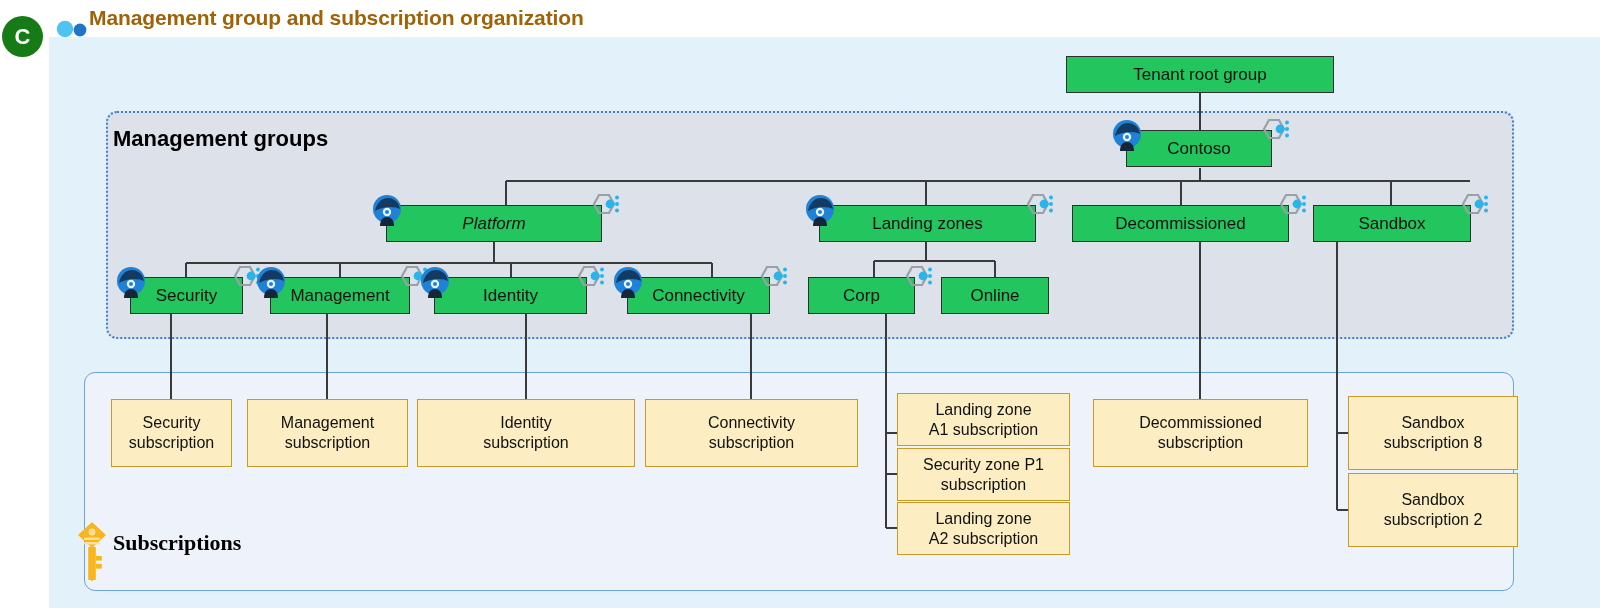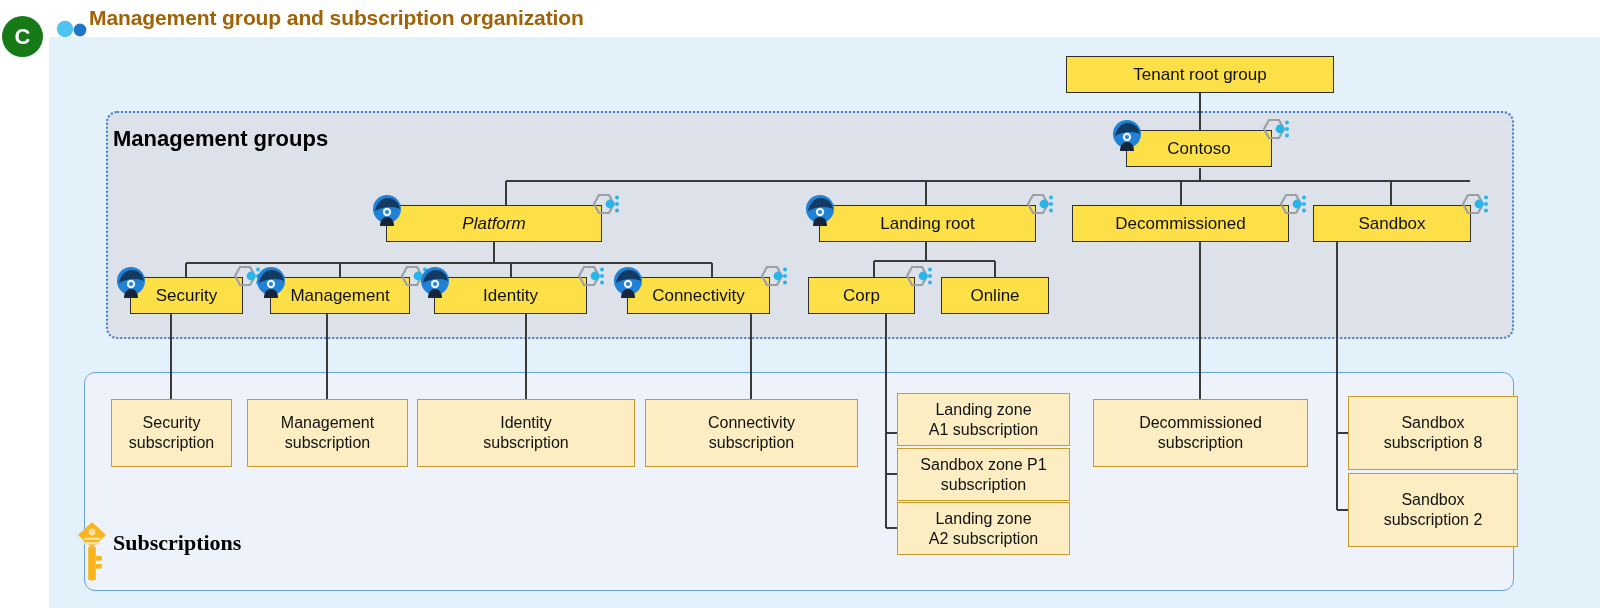--- a/index.html
+++ b/index.html
@@ -47,21 +47,21 @@
   
   #wires{position:absolute;left:0;top:0;width:1600px;height:608px;
          pointer-events:none;}
 
   
   .node{
     position:absolute;box-sizing:border-box;display:flex;
     align-items:center;justify-content:center;text-align:center;
   }
   .mg-node{
-    background:#fde047;border:1.7px solid #2f2f2f;font-size:17px;
+    background:#22c55e;border:1.7px solid #2f2f2f;font-size:17px;
     line-height:20px;color:#111;
   }
   .sub-node{
     background:#fceec2;border:1.6px solid #c79a2a;font-size:16px;
     line-height:20px;color:#111;padding:2px 4px;
   }
 
   
   .rbac-icon{position:absolute;width:36px;height:36px;}
   .policy-icon{position:absolute;width:34px;height:32px;}
@@ -189,21 +189,21 @@
       <path d="M12 4 L22 4 L27 13 L22 22 L12 22 L7 13 Z" fill="none" stroke="#9aa0a6" stroke-width="2.2"></path>
       <circle cx="23" cy="13" r="4.4" fill="#28b6ea"></circle>
       <circle cx="30" cy="6.5" r="2" fill="#28b6ea"></circle>
       <circle cx="30" cy="13" r="2" fill="#28b6ea"></circle>
       <circle cx="30" cy="19.5" r="2" fill="#28b6ea"></circle>
     </svg>
   </span>
 </div>
 
 <div class="node mg-node" style="left:819px;top:205px;width:217px;height:37px;">
-  <span>Landing root</span>
+  <span>Landing zones</span>
   <span class="rbac-icon" style="left:-18px;top:-13px;">
     <svg viewBox="0 0 36 36" width="36" height="36">
       <circle cx="18" cy="16" r="14" fill="#1f82d6"></circle>
       <path d="M6 18 C8 9 13 5 19 5 C25 5 30 9 31 16 C26 13 14 13 6 18 Z" fill="#133a63"></path>
       <circle cx="18" cy="19" r="4.2" fill="#e8f2fb"></circle>
       <circle cx="18" cy="19" r="2" fill="#1f82d6"></circle>
       <path d="M11 33 C11 27 14 24 18 24 C22 24 25 27 25 33 Z" fill="#16263a"></path>
     </svg>
   </span>
   <span class="policy-icon" style="right:-20px;top:-15px;">
@@ -367,21 +367,21 @@
   <span>Connectivity</span>
   <span>subscription</span>
 </div>
 
 <div class="node sub-node" style="left:897px;top:393px;width:173px;height:53px;flex-direction:column;">
   <span>Landing zone</span>
   <span>A1 subscription</span>
 </div>
 
 <div class="node sub-node" style="left:897px;top:448px;width:173px;height:53px;flex-direction:column;">
-  <span>Sandbox zone P1</span>
+  <span>Security zone P1</span>
   <span>subscription</span>
 </div>
 
 <div class="node sub-node" style="left:897px;top:502px;width:173px;height:53px;flex-direction:column;">
   <span>Landing zone</span>
   <span>A2 subscription</span>
 </div>
 
 <div class="node sub-node" style="left:1093px;top:399px;width:215px;height:68px;flex-direction:column;">
   <span>Decommissioned</span>

